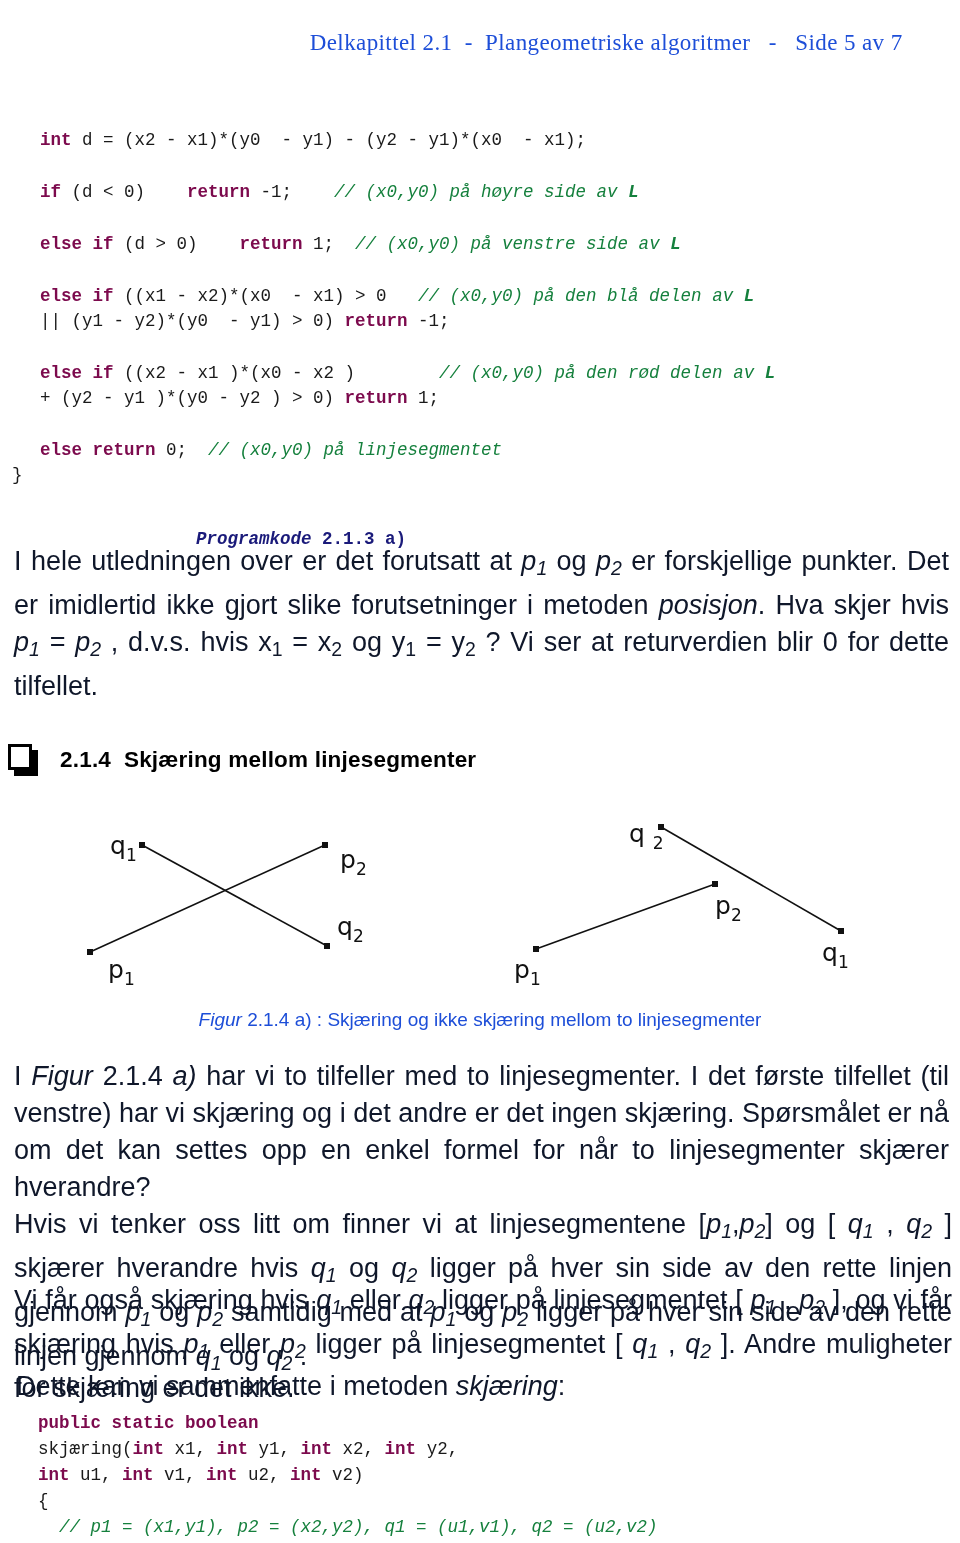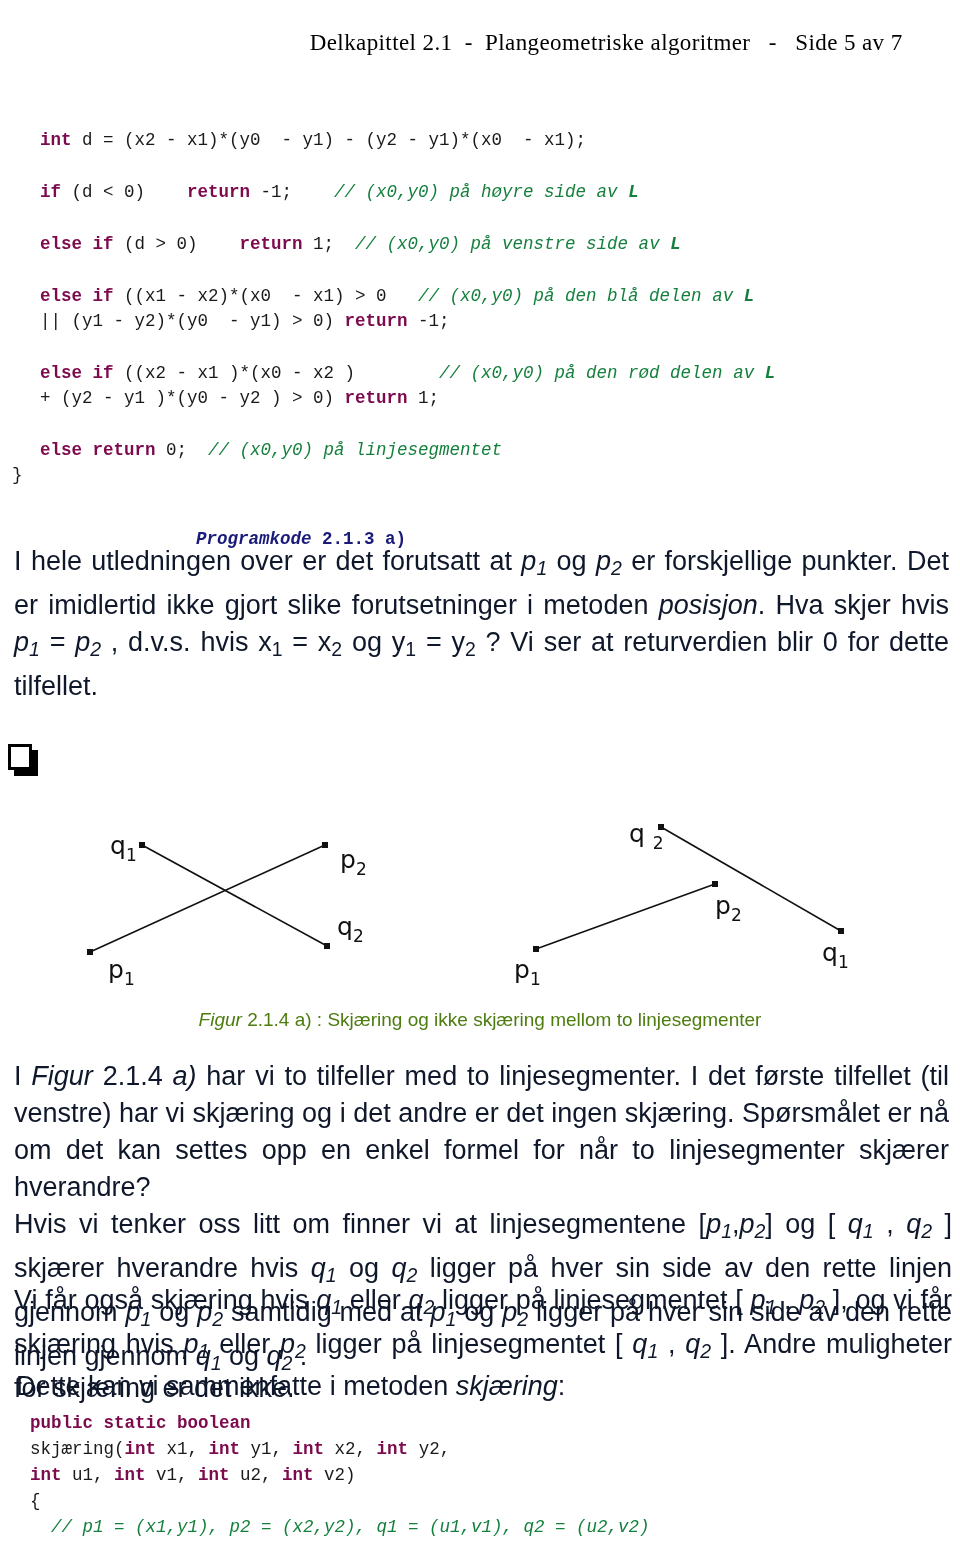--- a/index.html
+++ b/index.html
@@ -19,21 +19,21 @@
   
   .page-header {
     position: absolute;
     top: 4px;
     left: 0;
     width: 960px;
     text-align: center;
     font-family: "Liberation Serif", serif;
     font-size: 23px;
     letter-spacing: 0.4px;
-    color: #000000;
+    color: #1d4ed8;
     white-space: pre;
   }
   .page-header .hdr-inner { display: inline-block; padding-left: 240px; }
 
   
   .code {
     font-family: "Liberation Mono", "DejaVu Sans Mono", monospace;
     font-size: 17.5px;
     line-height: 25px;
     white-space: pre;
@@ -138,29 +138,29 @@
   .fig-label .sb { font-size: 17px; }
 
   #figure-caption {
     position: absolute;
     left: 0;
     top: 1009px;
     width: 960px;
     text-align: center;
     font-family: "Liberation Sans", sans-serif;
     font-size: 19px;
-    color: #4d7c0f;
+    color: #1d4ed8;
     white-space: pre;
   }
   #figure-caption i { font-style: italic; }
 
   
   #code-block-2 {
     position: absolute;
-    left: 30px;
+    left: 38px;
     top: 1411px;
   }
   #code-block-2 .line { height: 26px; }
 </style>
 </head>
 <body>
 
 <div class="page-header">
   <span class="hdr-inner">Delkapittel 2.1  -  Plangeometriske algoritmer   -   Side 5 av 7</span>
 </div>
@@ -169,20 +169,21 @@
 
 <div class="programkode-caption"><span>Programkode</span><span class="plain"> 2.1.3 a)</span></div>
 
 <div id="para-1" class="para just">I hele utledningen over er det forutsatt at <i>p</i><sub class="isub">1</sub> og <i>p</i><sub class="isub">2</sub> er forskjellige punkter. Det er imidlertid ikke gjort slike forutsetninger i metoden <i>posisjon</i>. Hva skjer hvis <i>p</i><sub class="isub">1</sub> = <i>p</i><sub class="isub">2</sub> , d.v.s. hvis x<sub>1</sub> = x<sub>2</sub> og y<sub>1</sub> = y<sub>2</sub> ? Vi ser at returverdien blir 0 for dette tilfellet.</div>
 
 <div id="section-heading">
   <span class="sec-icon">
     <span class="shadow"></span>
     <span class="sheet"></span>
   </span>
+  <span class="sec-title">2.1.4  Skjæring mellom linjesegmenter</span>
 </div>
 
 <div id="figure-area">
   <svg width="960" height="190" viewBox="0 0 960 190">
 
     <g>
 
       <line x1="90" y1="134" x2="325" y2="27" stroke="#111" stroke-width="1.6"></line>
 
       <line x1="142" y1="27" x2="327" y2="128" stroke="#111" stroke-width="1.6"></line>

